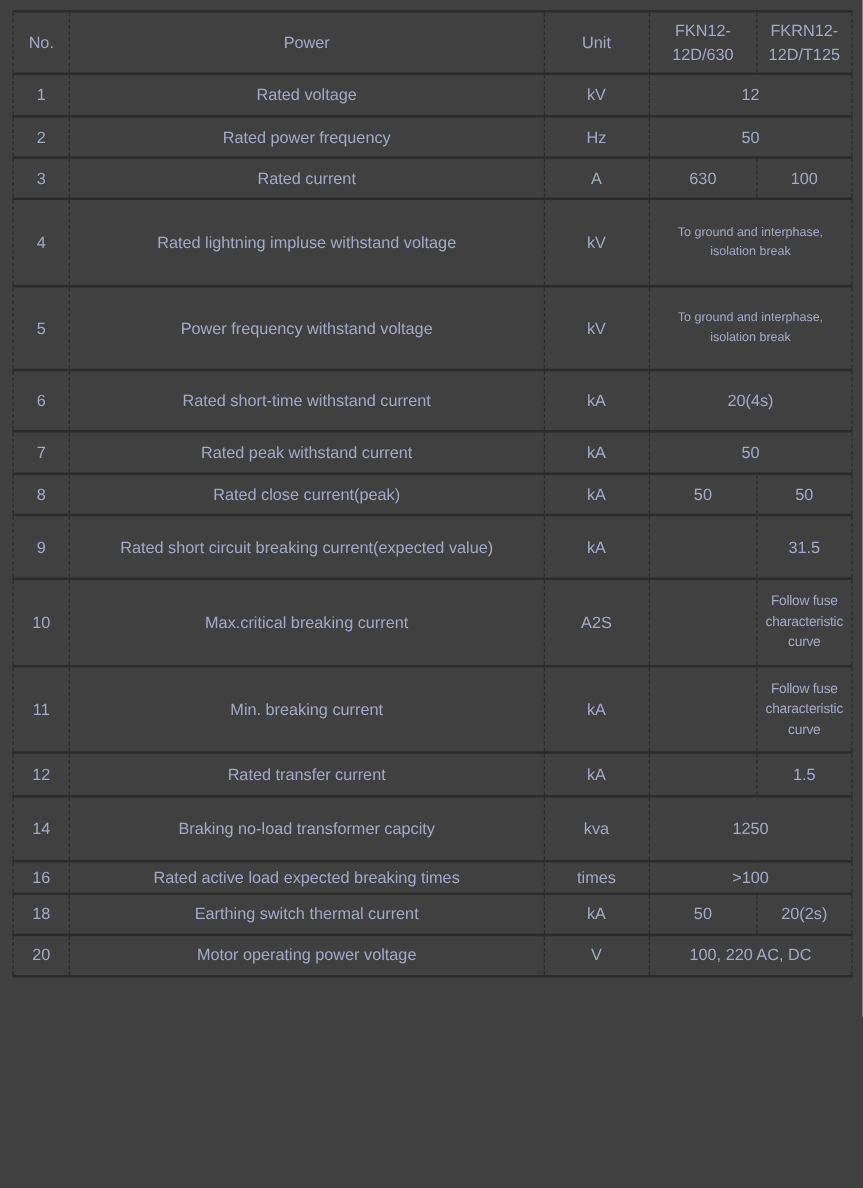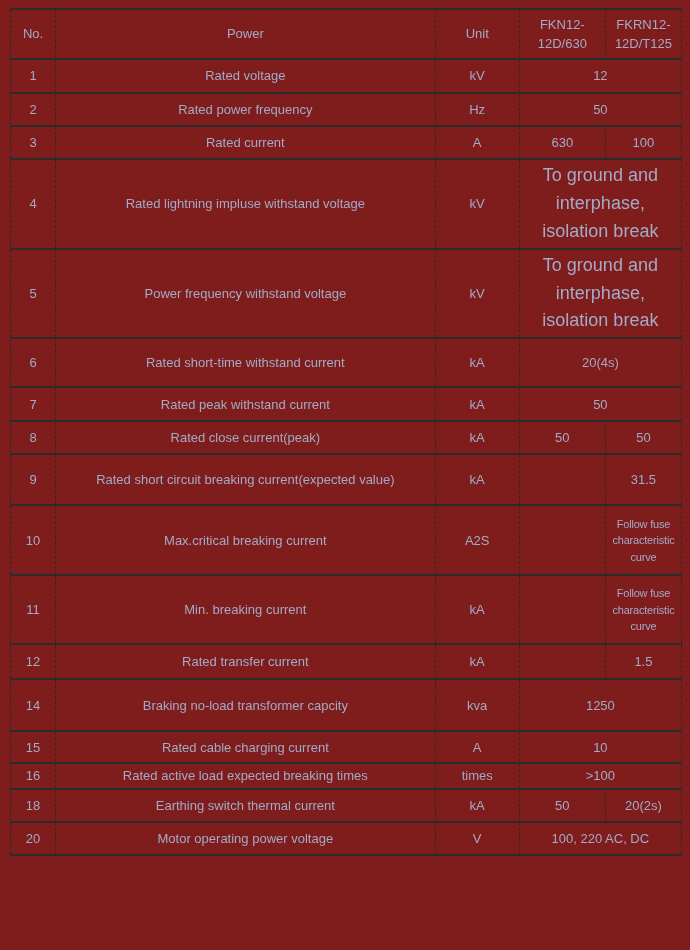--- a/index.html
+++ b/index.html
@@ -4,21 +4,21 @@
 <style>
   html, body {
     margin: 0;
     padding: 0;
     background: #eef2fa;
     font-family: "Liberation Sans", "DejaVu Sans", sans-serif;
   }
   .page {
     width: 690px;
     height: 950px;
-    background: #7f1d1d;
+    background: #404040;
     box-sizing: border-box;
     padding: 8px 8px 0 10px;
   }
   table.spec-table {
     border-collapse: collapse;
     width: 672px;
     table-layout: fixed;
   }
   .spec-table th,
   .spec-table td {
@@ -31,21 +31,21 @@
     vertical-align: middle;
     font-size: 13px;
     font-weight: normal;
     padding: 2px 3px;
     line-height: 1.5;
     overflow: hidden;
   }
   .spec-table thead tr { height: 50px; }
   .spec-table td.bold { font-weight: normal; }
   .spec-table td.value-long {       
-    font-size: 18px;
+    font-size: 10px;
     line-height: 1.55;
     padding: 2px 4px;
   }
   .spec-table td.value-xlong {      
     font-size: 11px;
     line-height: 1.5;
     letter-spacing: -0.2px;
     padding: 2px 1px;
   }
 </style>
@@ -148,26 +148,20 @@
           <td>kA</td>
           <td></td>
           <td>1.5</td>
         </tr>
         <tr style="height: 52px;">
           <td>14</td>
           <td class="bold">Braking no-load transformer capcity</td>
           <td>kva</td>
           <td colspan="2">1250</td>
         </tr>
-        <tr style="height: 32px;">
-          <td>15</td>
-          <td class="bold">Rated cable charging current</td>
-          <td>A</td>
-          <td colspan="2">10</td>
-        </tr>
         <tr style="height: 17px;">
           <td>16</td>
           <td class="bold">Rated active load expected breaking times</td>
           <td>times</td>
           <td colspan="2">&gt;100</td>
         </tr>
         <tr style="height: 33px;">
           <td>18</td>
           <td>Earthing switch thermal current</td>
           <td>kA</td>

